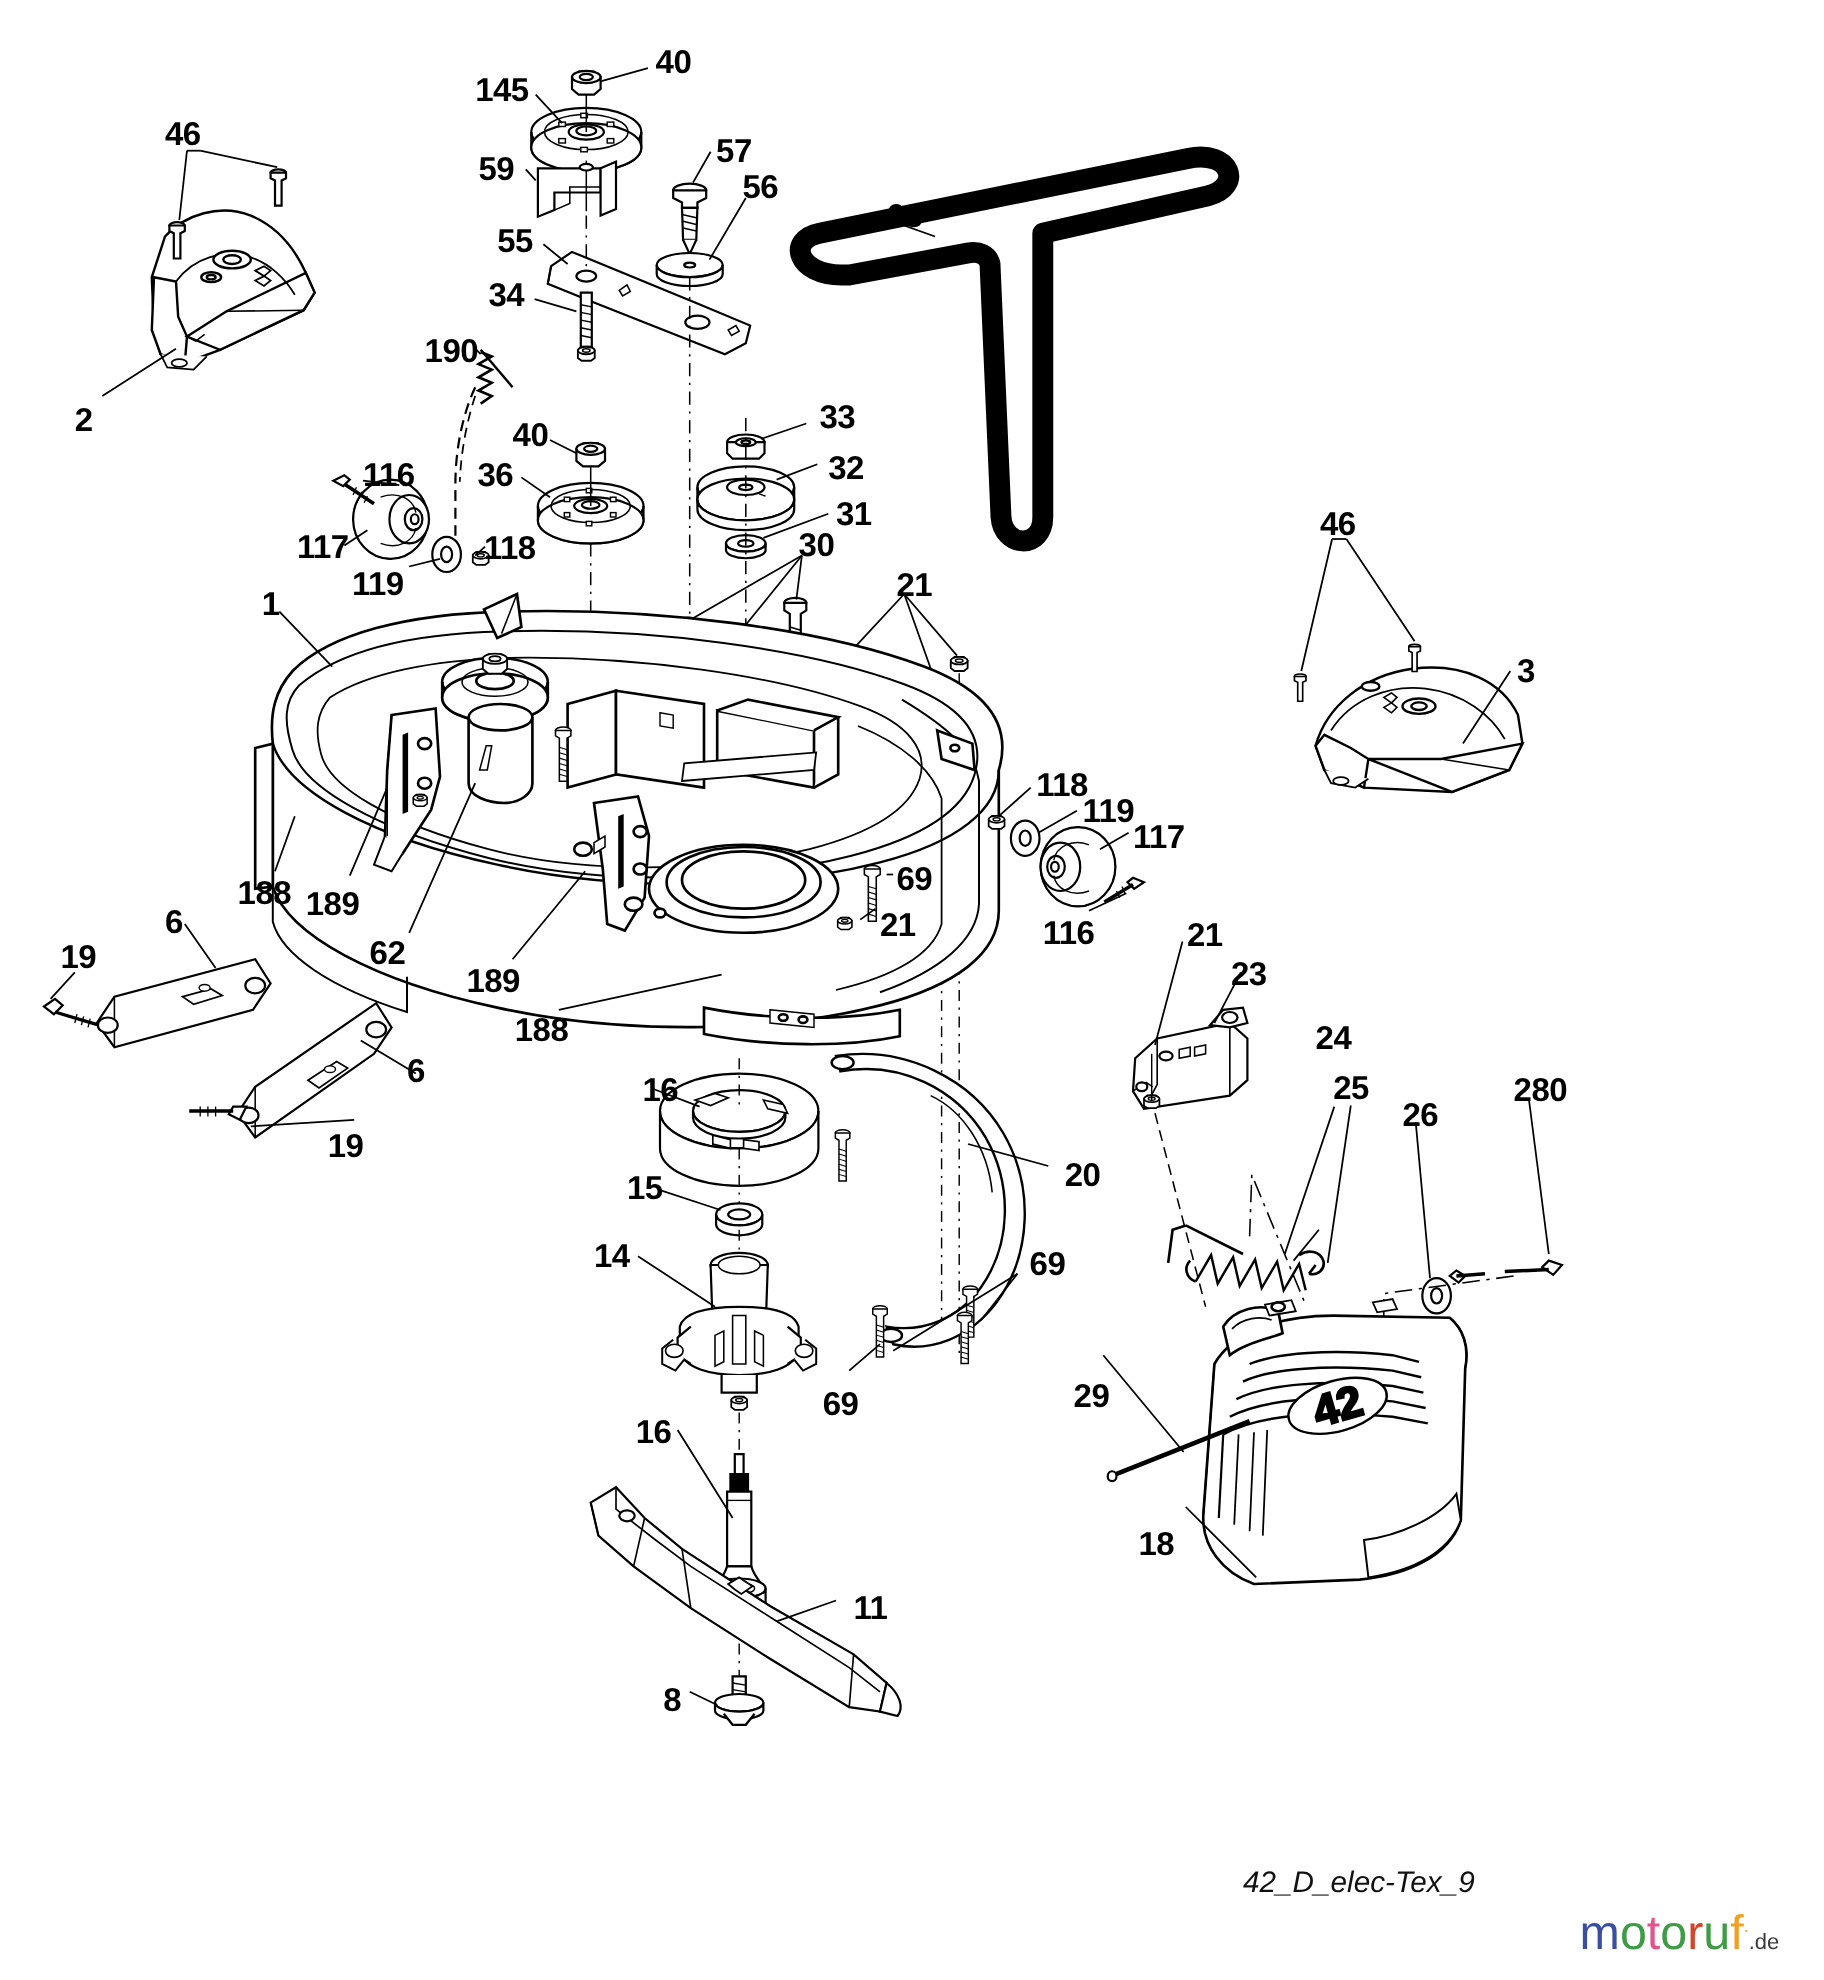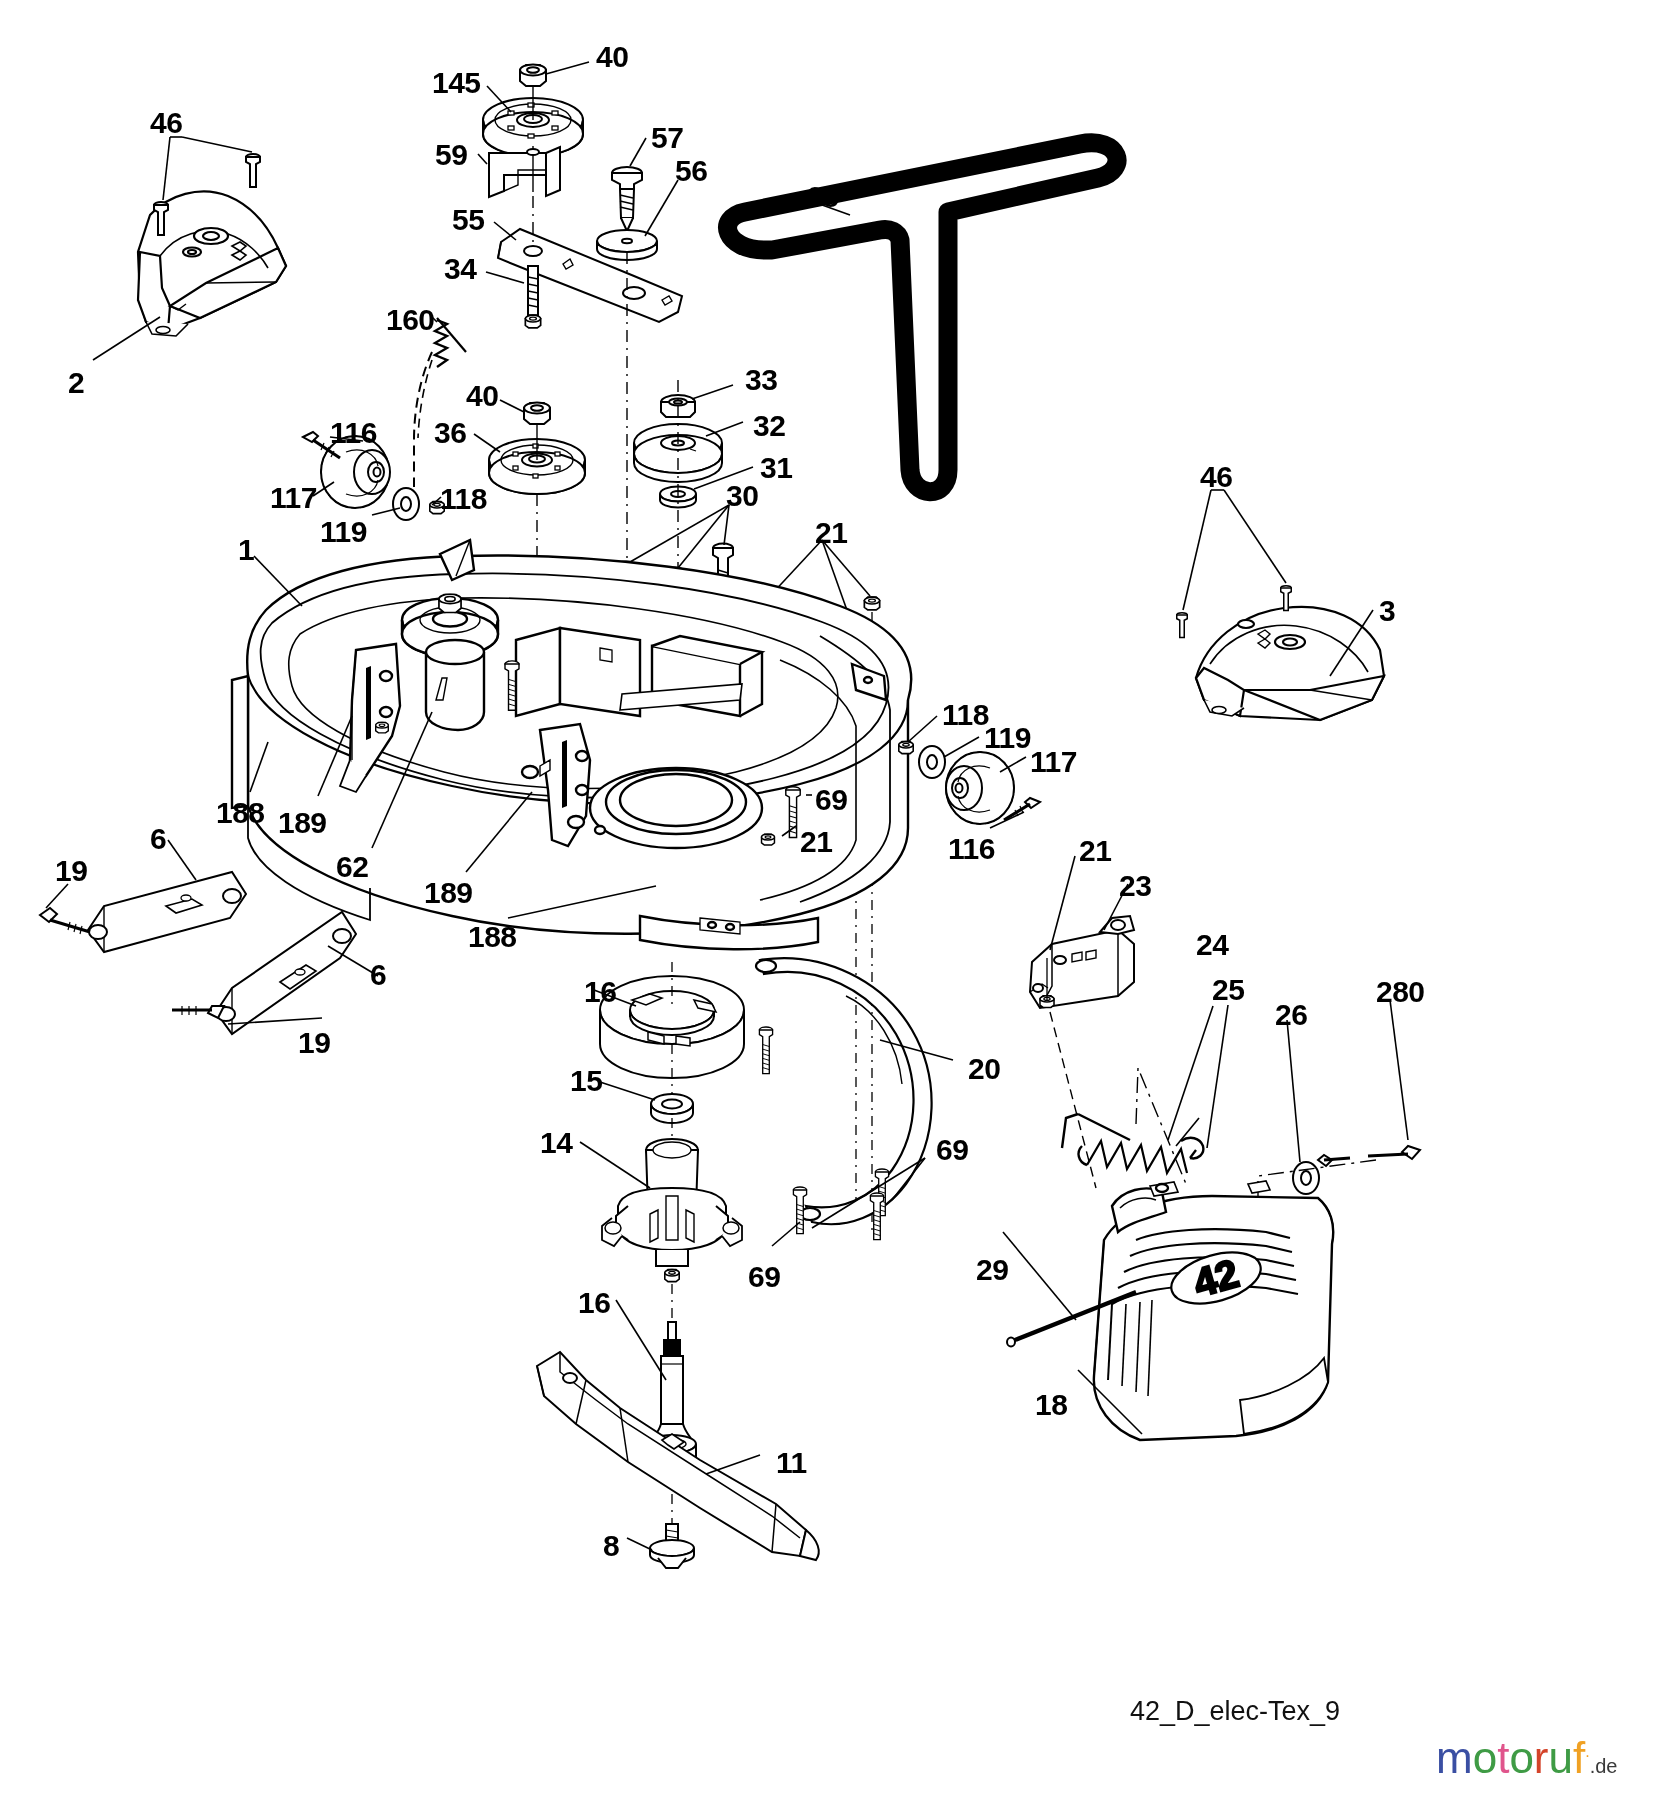--- a/index.html
+++ b/index.html
@@ -2,21 +2,21 @@
 <html><head>
 <meta charset="utf-8">
 <title>Mower Deck Parts Diagram</title>
 <style>
   html,body{margin:0;padding:0;background:#ffffff;}
   body{font-family:"Liberation Sans",sans-serif;}
   #sheet{position:relative;width:1658px;height:1800px;background:#fff;overflow:hidden;}
   #art{position:absolute;left:0;top:0;width:1658px;height:1800px;}
   .callout{position:absolute;font-family:"Liberation Sans",sans-serif;font-weight:bold;
            color:#000;font-size:30px;line-height:30px;letter-spacing:-0.5px;white-space:nowrap;}
-  .diagid{position:absolute;font-family:"Liberation Sans",sans-serif;font-size:27px;color:#111;white-space:nowrap;}
+  .diagid{position:absolute;font-family:"Liberation Sans",sans-serif;font-size:27px;color:#111;white-space:nowrap;font-style:italic;}
   .wm{position:absolute;white-space:nowrap;font-family:Liberation Sans, sans-serif;font-size:44px;line-height:48px;margin-left:40px;}
   .wm span{display:inline-block;}
   .wm .sfx{font-size:20px;color:#3a3a3a;vertical-align:baseline;}
   .wm .dot{font-size:16px;vertical-align:super;}
 </style>
 </head>
 <body>
 
 <div id="sheet">
 
@@ -701,21 +701,21 @@
 
   <div class="callout" style="left:150px;top:108px">46</div>
   <div class="callout" style="left:596px;top:42px">40</div>
   <div class="callout" style="left:432px;top:68px">145</div>
   <div class="callout" style="left:435px;top:140px">59</div>
   <div class="callout" style="left:651px;top:123px">57</div>
   <div class="callout" style="left:675px;top:156px">56</div>
   <div class="callout" style="left:452px;top:205px">55</div>
   <div class="callout" style="left:444px;top:254px">34</div>
   <div class="callout" style="left:806px;top:182px">68</div>
-  <div class="callout" style="left:386px;top:305px">160</div>
+  <div class="callout" style="left:386px;top:305px">190</div>
   <div class="callout" style="left:466px;top:381px">40</div>
   <div class="callout" style="left:434px;top:418px">36</div>
   <div class="callout" style="left:745px;top:365px">33</div>
   <div class="callout" style="left:753px;top:411px">32</div>
   <div class="callout" style="left:760px;top:453px">31</div>
   <div class="callout" style="left:726px;top:481px">30</div>
   <div class="callout" style="left:330px;top:418px">116</div>
   <div class="callout" style="left:270px;top:483px">117</div>
   <div class="callout" style="left:440px;top:484px">118</div>
   <div class="callout" style="left:320px;top:517px">119</div>

